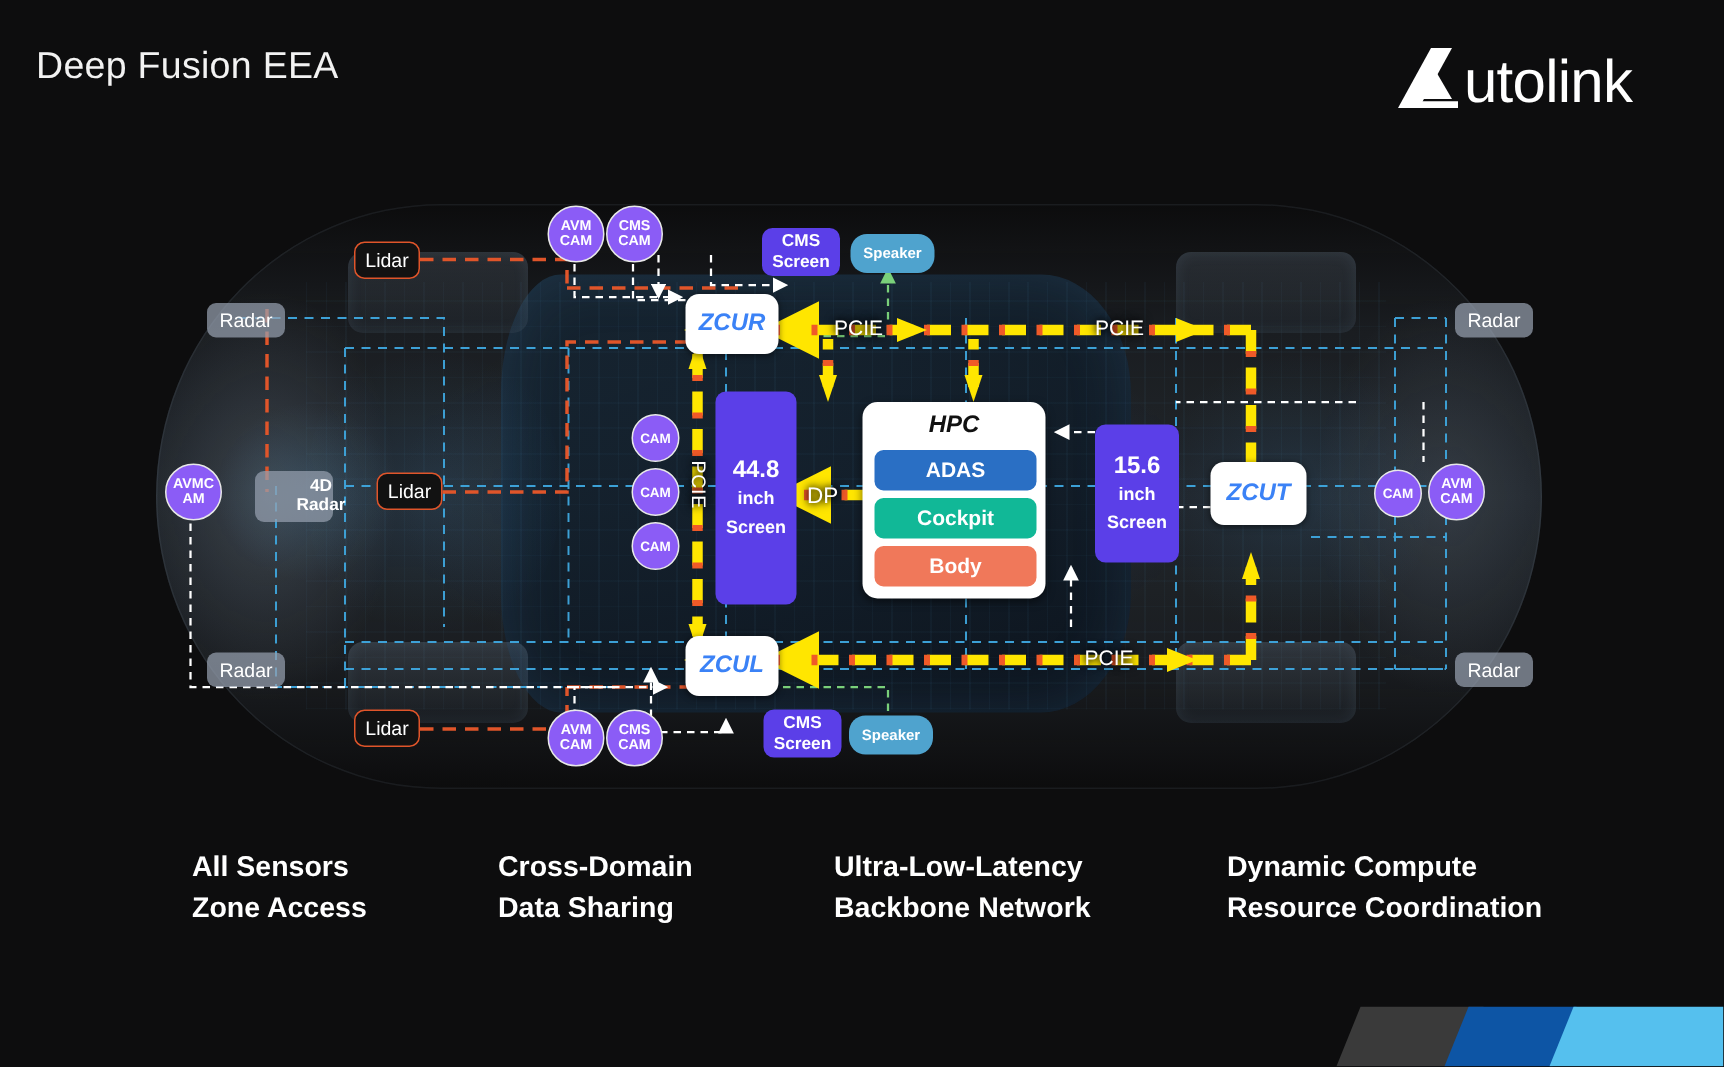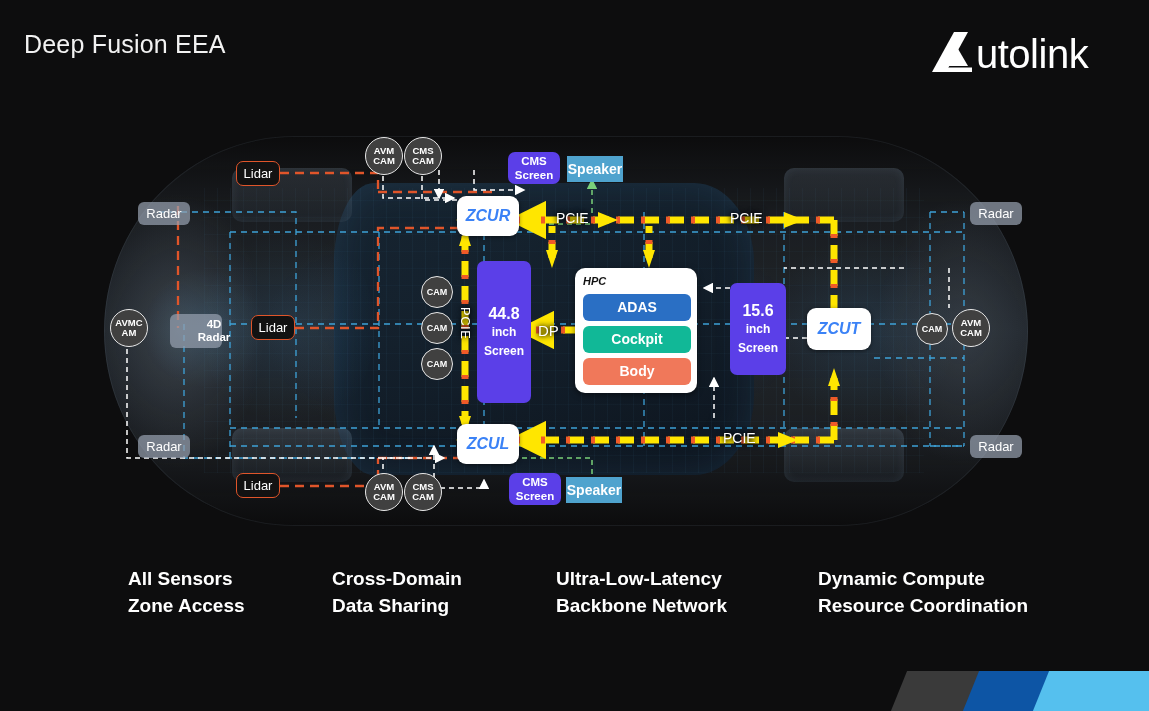--- a/index.html
+++ b/index.html
@@ -73,47 +73,47 @@
 
   
   .node { position: absolute; display: flex; align-items: center; justify-content: center; text-align: center; }
 
   .zcu {
     background: #fff; color: #3b82f6; border-radius: 9px;
     font-style: italic; font-weight: bold; font-size: 16px;
     box-shadow: 0 1px 4px rgba(0,0,0,.5);
   }
   .cam-circle {
-    border-radius: 50%; background: #404040; border: 1.5px solid #e8e8e8;
+    border-radius: 50%; background: #8b5cf6; border: 1.5px solid #e8e8e8;
     color: #fff; font-size: 9.5px; font-weight: bold; line-height: 10.5px;
   }
   .cam-circle.small { font-size: 9px; }
   .lidar {
     background: #121212; border: 1.6px solid #e0552a; border-radius: 7px;
     color: #fff; font-size: 13px; padding: 0 6px;
   }
   .radar {
     background: rgba(150,160,175,.72); border-radius: 6px;
     color: #fff; font-size: 13px;
   }
   .radar4d { font-size: 11.5px; font-weight: bold; line-height: 13px; }
   .screen-purple {
     background: #5b3fe8; border-radius: 7px; color: #fff;
     font-weight: bold; font-size: 11.5px; line-height: 14px;
   }
   .bigscreen { font-size: 16px; line-height: 19px; }
   .speaker {
-    background: #4fa3ce; border-radius: 0; color: #fff;
-    font-weight: bold; font-size: 14px;
+    background: #4fa3ce; border-radius: 11px; color: #fff;
+    font-weight: bold; font-size: 10px;
   }
   .hpc-box {
     background: #fff; border-radius: 10px; padding: 6px 8px 8px;
     display: flex; flex-direction: column; gap: 5px; box-shadow: 0 2px 6px rgba(0,0,0,.5);
   }
-  .hpc-title { color: #111; font-style: italic; font-weight: bold; font-size: 11px; text-align: left; padding: 1px 0 2px; }
+  .hpc-title { color: #111; font-style: italic; font-weight: bold; font-size: 16px; text-align: center; padding: 1px 0 2px; }
   .hpc-bar {
     border-radius: 6px; color: #fff; font-weight: bold; font-size: 14px;
     text-align: center; padding: 5px 0 6px; min-width: 108px;
   }
   .lbl {
     position: absolute; color: #fff; font-weight: normal; font-size: 14px;
     text-shadow: 0 0 4px #000, 0 0 7px #000;
     text-align: center;
   }
   .lbl.vert { writing-mode: vertical-rl; font-size: 13px; letter-spacing: .5px; }

